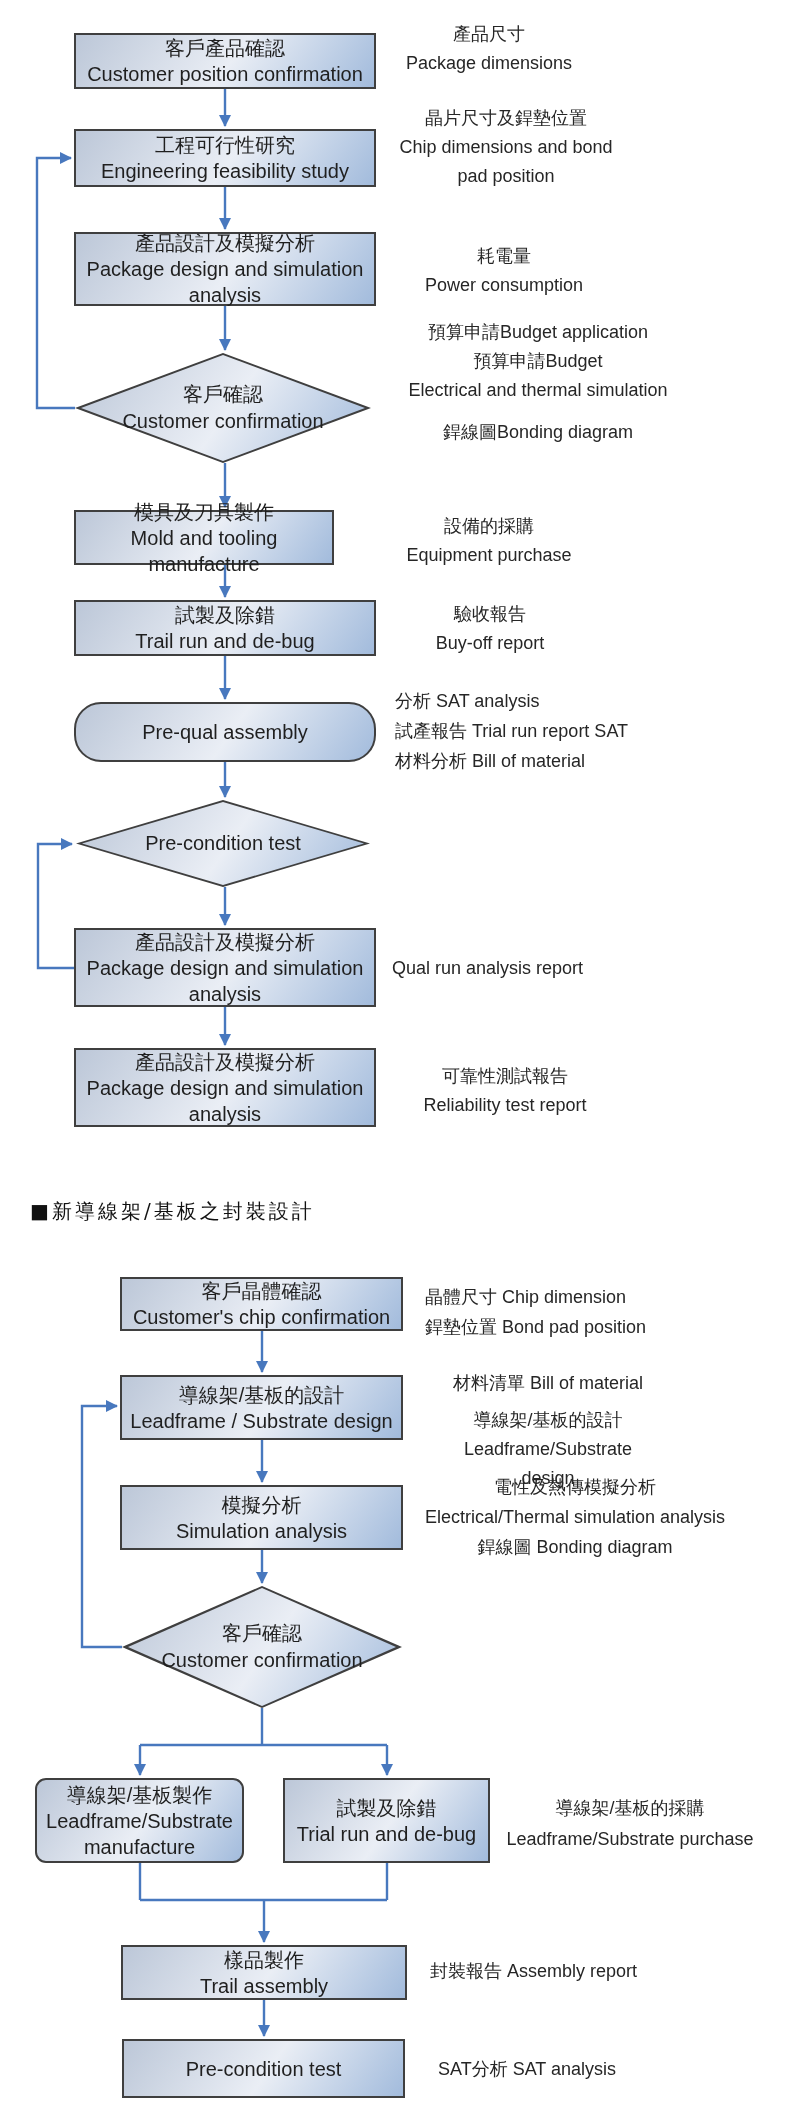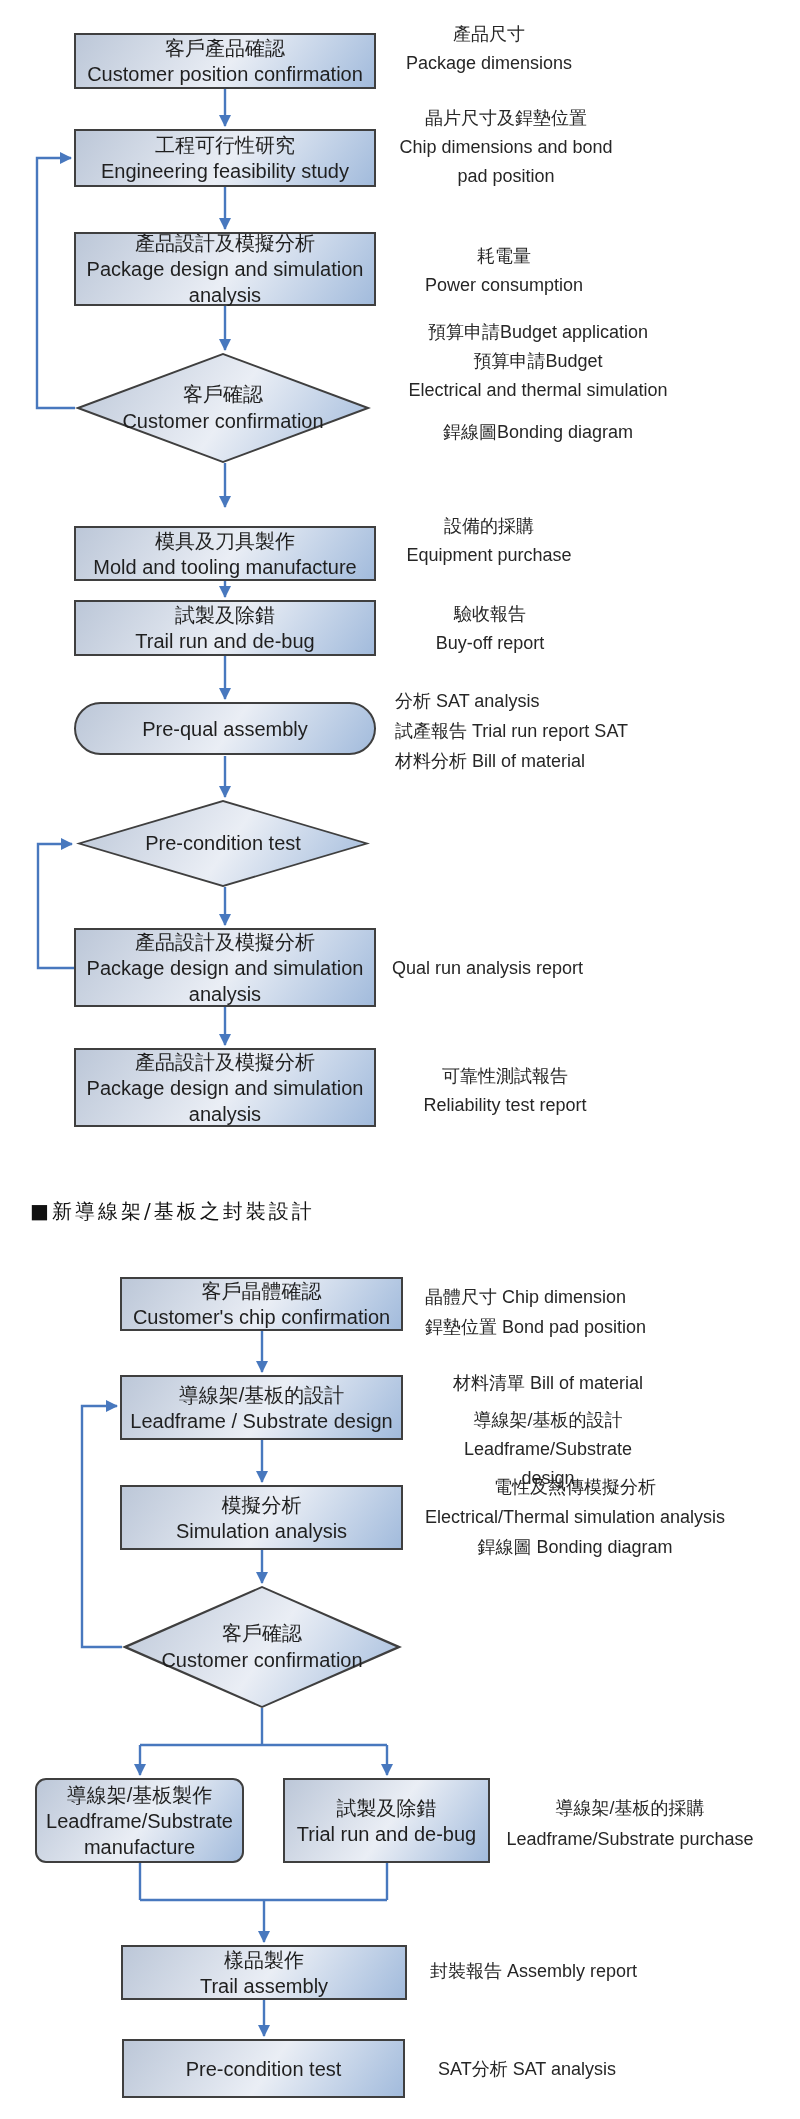--- a/index.html
+++ b/index.html
@@ -84,31 +84,31 @@
 
   <div class="diamond" style="left:75px;top:353px;width:296px;height:110px;">
     <div class="d-border"></div>
     <div class="d-fill"></div>
     <div class="d-text">
       <div>客戶確認</div>
       <div>Customer confirmation</div>
     </div>
   </div>
 
-  <div class="node" style="left:74px;top:510px;width:302px;height:55px;margin-top:16px;">
+  <div class="node" style="left:74px;top:510px;width:260px;height:55px;">
     <div>模具及刀具製作</div>
     <div>Mold and tooling manufacture</div>
   </div>
 
   <div class="node" style="left:74px;top:600px;width:302px;height:56px;">
     <div>試製及除錯</div>
     <div>Trail run and de-bug</div>
   </div>
 
-  <div class="node" style="left:74px;top:702px;width:302px;height:53px;border-radius:27px;">
+  <div class="node" style="left:74px;top:702px;width:302px;height:60px;border-radius:27px;">
     <div>Pre-qual assembly</div>
   </div>
 
   <div class="diamond" style="left:76px;top:800px;width:294px;height:87px;">
     <div class="d-border"></div>
     <div class="d-fill"></div>
     <div class="d-text">
       <div>Pre-condition test</div>
     </div>
   </div>

